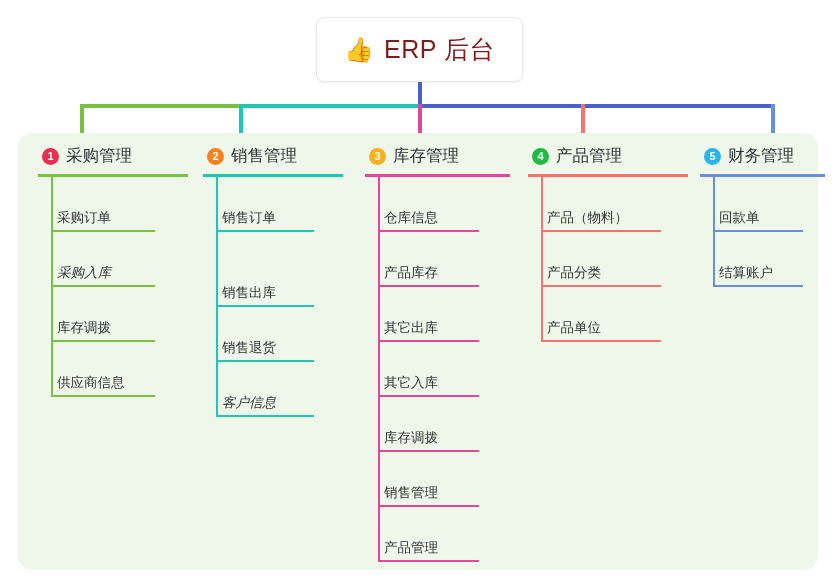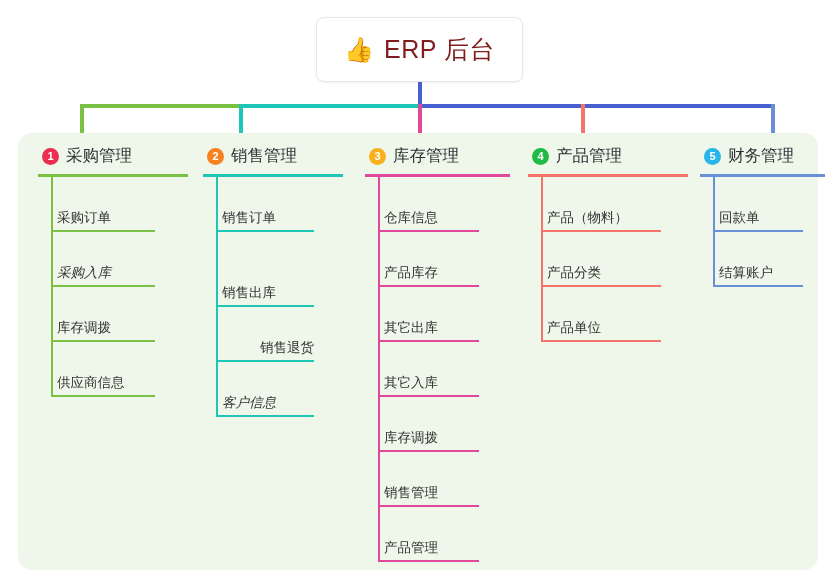--- a/index.html
+++ b/index.html
@@ -211,21 +211,21 @@
     <span class="col-title">销售管理</span>
   </div>
   <div class="col-rule" style="background: rgb(30, 198, 182);"></div>
   <div class="col-items" style="border-left-color: rgb(30, 198, 182);">
     <div class="item" style="border-bottom-color: rgb(30, 198, 182);">
         <span class="item-label">销售订单</span>
       </div>
     <div class="item" style="border-bottom-color: rgb(30, 198, 182); margin-top: 20px;">
         <span class="item-label">销售出库</span>
       </div>
-    <div class="item" style="border-bottom-color: rgb(30, 198, 182); justify-content: flex-end;">
+    <div class="item" style="border-bottom-color: rgb(30, 198, 182);">
         <span class="item-label">销售退货</span>
       </div>
     <div class="item" style="border-bottom-color: rgb(30, 198, 182); font-style: italic;">
         <span class="item-label">客户信息</span>
       </div>
   </div>
 </div>
 
 <div class="column" id="col-3">
   <div class="col-header">

